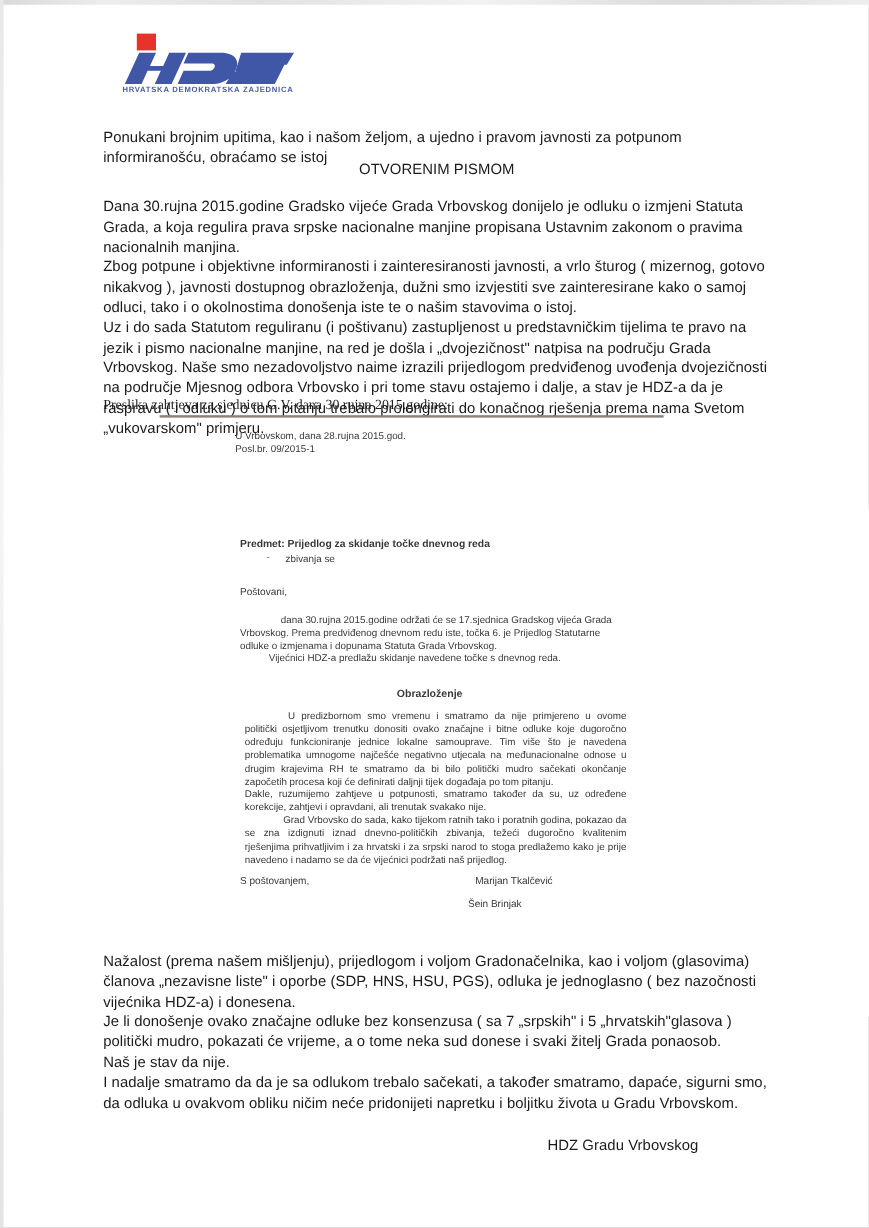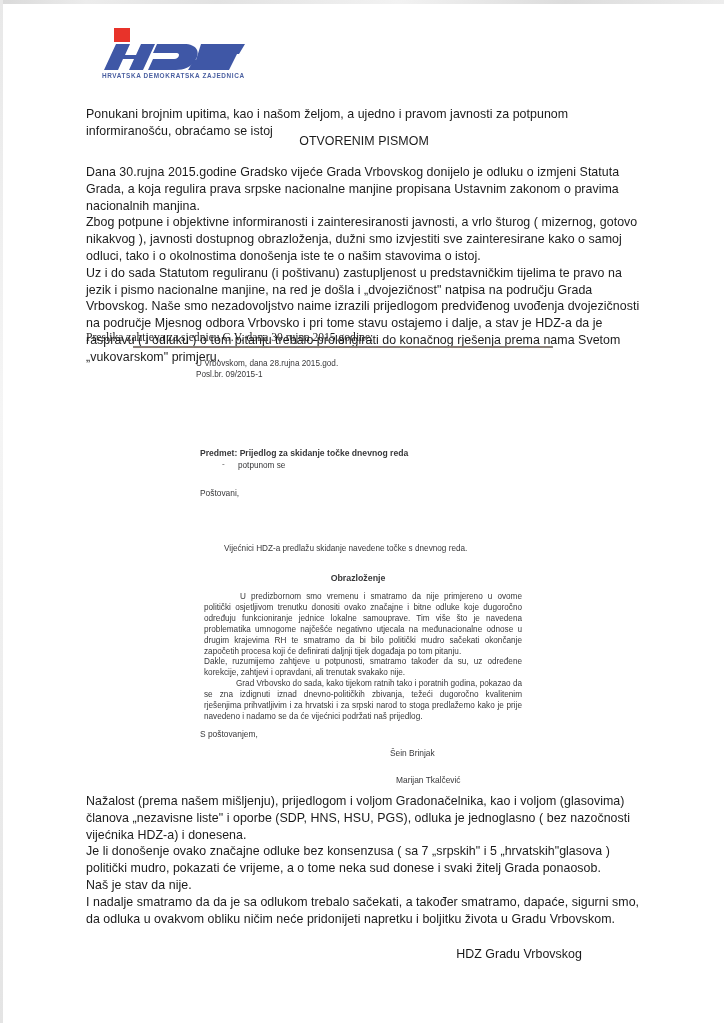--- a/index.html
+++ b/index.html
@@ -174,21 +174,21 @@
     top: 729px;
     font-size: 8.4px;
   }
   .sig1 {
     left: 390px;
     top: 748px;
     font-size: 8.4px;
   }
   .sig2 {
     left: 396px;
-    top: 775px;
+    top: 729px;
     font-size: 8.4px;
     text-align: right;
   }
 
   
   .p-close  { top: 793px; }
   .p-place  { top: 919px; }
   .p-sign   { top: 946px; left: 86px; width: 556px; text-align: right; padding-right: 60px; box-sizing: border-box; }
 </style>
 </head>
@@ -222,24 +222,25 @@
 
   <div class="inner inner-meta">
     <div>U Vrbovskom, dana 28.rujna 2015.god.</div>
     <div>Posl.br. 09/2015-1</div>
   </div>
 
 
   <div class="inner inner-subject">
     <span>Predmet: Prijedlog za skidanje točke dnevnog reda</span>
     <span class="dash">-</span>
-    <span class="sub2">potpunom se</span>
+    <span class="sub2">zbivanja se</span>
   </div>
 
   <div class="inner inner-greeting">Poštovani,</div>
+  <div class="inner inner-para1">dana 30.rujna 2015.godine održati će se 17.sjednica Gradskog vijeća Grada Vrbovskog. Prema predviđenog dnevnom redu iste, točka 6. je Prijedlog Statutarne odluke o izmjenama i dopunama Statuta Grada Vrbovskog.</div>
   <div class="inner inner-para2">Vijećnici HDZ-a predlažu skidanje navedene točke s dnevnog reda.</div>
 
   <div class="inner inner-obraz-title">Obrazloženje</div>
 
   <div class="inner inner-obraz-body">
     <p class="ind2">U predizbornom smo vremenu i smatramo da nije primjereno u ovome politički osjetljivom trenutku donositi ovako značajne i bitne odluke koje dugoročno određuju funkcioniranje jednice lokalne samouprave. Tim više što je navedena problematika umnogome najčešće negativno utjecala na međunacionalne odnose u drugim krajevima RH te smatramo da bi bilo politički mudro sačekati okončanje započetih procesa koji će definirati daljnji tijek događaja po tom pitanju.</p>
     <p>Dakle, ruzumijemo zahtjeve u potpunosti, smatramo također da su, uz određene korekcije, zahtjevi i opravdani, ali trenutak svakako nije.</p>
     <p class="ind">Grad Vrbovsko do sada, kako tijekom ratnih tako i poratnih godina,  pokazao da se zna izdignuti iznad dnevno-političkih zbivanja, težeći dugoročno kvalitenim rješenjima prihvatljivim i za hrvatski i za srpski narod to stoga predlažemo kako je prije navedeno i nadamo se da će vijećnici podržati naš prijedlog.</p>
   </div>
 

